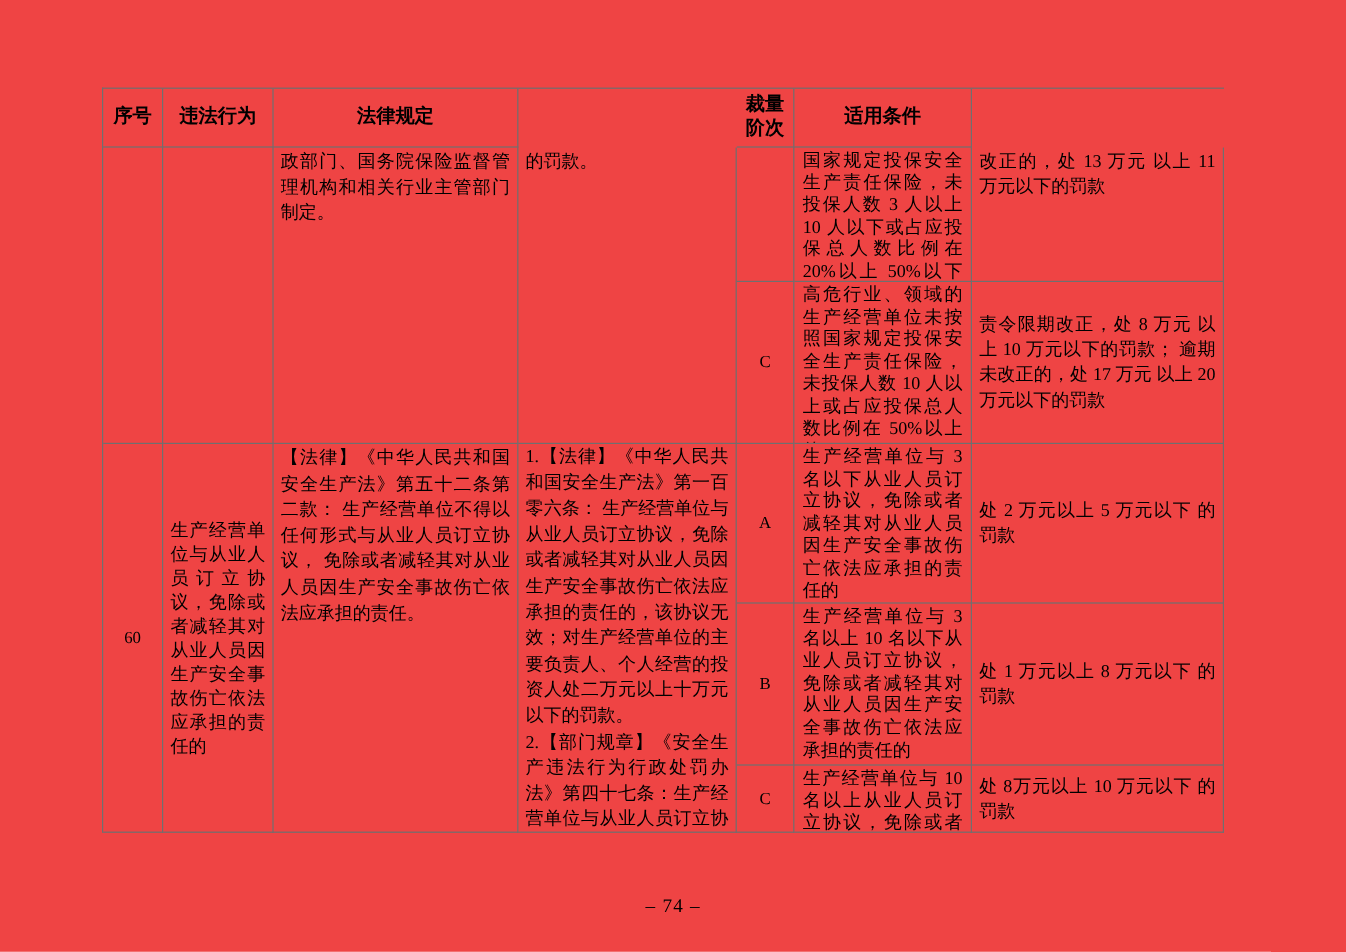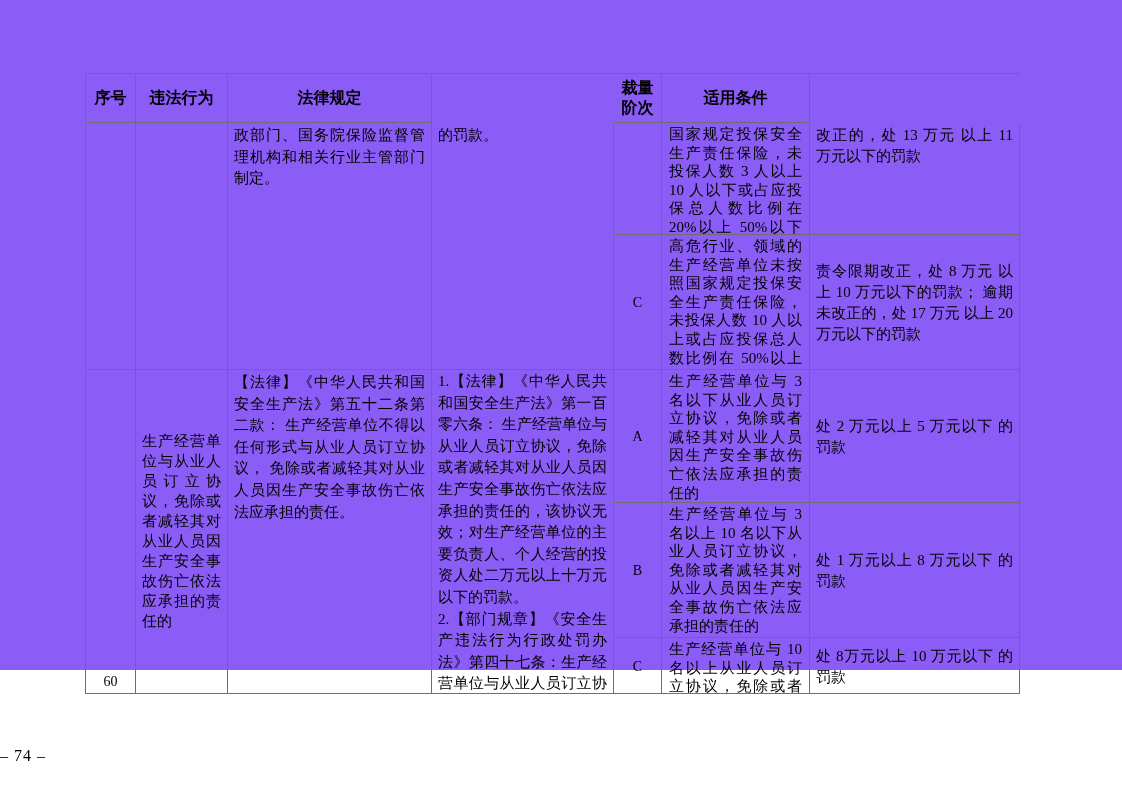--- a/index.html
+++ b/index.html
@@ -1,18 +1,18 @@
 <!DOCTYPE html>
 <html><head>
 <meta charset="utf-8">
 <style>
   html,body{margin:0;padding:0;}
   body{width:1122px;height:793px;background:#ffffff;overflow:hidden;
        font-family:"Liberation Serif", sans-serif;color:#000;}
-  .page{position:relative;width:1122px;height:670px;background:#8b5cf6;}
+  .page{position:relative;width:1122px;height:793px;background:#ef4444;}
 
   .tbl{
     position:absolute;left:85px;top:73px;
     display:grid;
     grid-template-columns:50px 92px 204px 182px 48px 148px 210px;
     grid-template-rows:49px 112px 135px 133px 135px 56px;
     border-top:1px solid #6f6f6f;
     border-left:1px solid #6f6f6f;
   }
   .c{
@@ -25,26 +25,26 @@
   .t{width:100%;text-align:justify;}
   .hdr{display:flex;align-items:center;justify-content:center;
        font-weight:700;font-size:16px;line-height:20px;padding:2px 3px;}
   .hdr .t{text-align:center;}
   .mid{display:flex;align-items:center;}
   .ctr{display:flex;align-items:center;justify-content:center;}
   .ctr .t{text-align:center;}
   .tier{font-size:14px;}
   .cond{line-height:18.6px;padding-left:7px;padding-right:7px;}
   .std{line-height:21px;}
-  .vio{line-height:20px;font-family:Liberation Mono, monospace;}
+  .vio{line-height:20px;}
   .pre{white-space:pre-wrap;}
-  .seqnum{font-size:14px;align-items:flex-end;}
+  .seqnum{font-size:14px;}
 
   .footer{
-    position:absolute;left:0;top:747px;width:1122px;text-align:left;
+    position:absolute;left:0;top:747px;width:1122px;text-align:center;
     font-size:16px;letter-spacing:1px;
   }
 </style>
 </head>
 <body>
 
 <div class="page">
 
   <div class="tbl">
 

